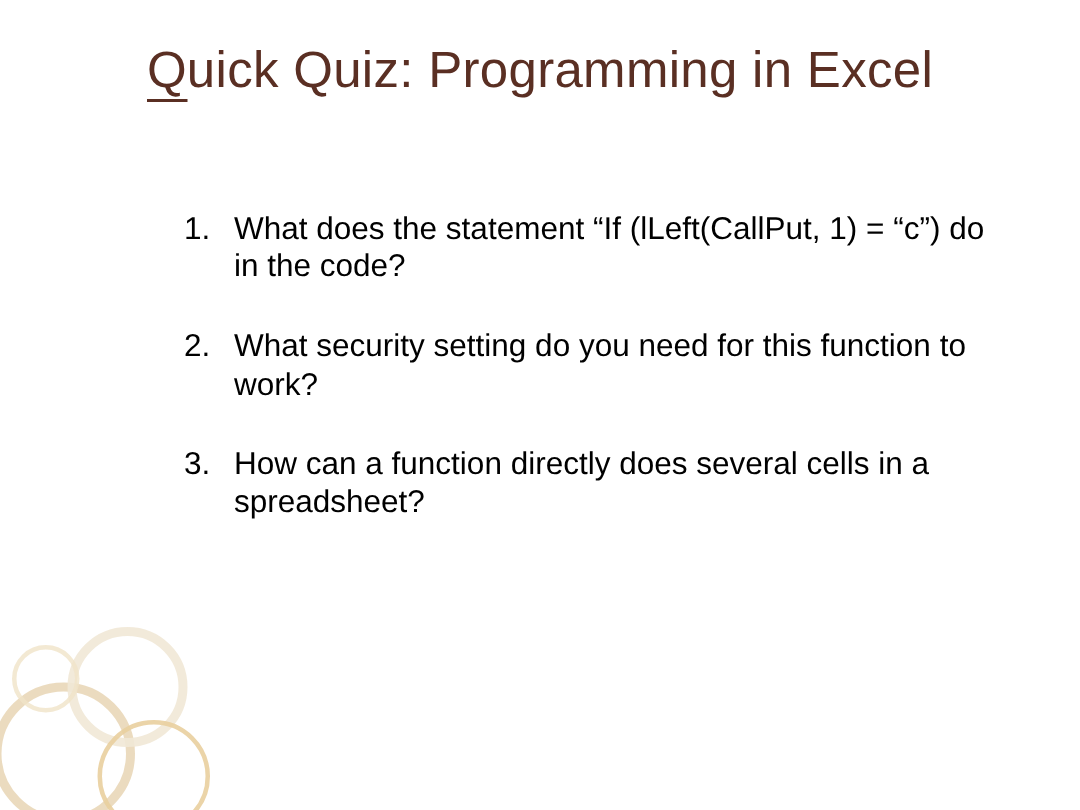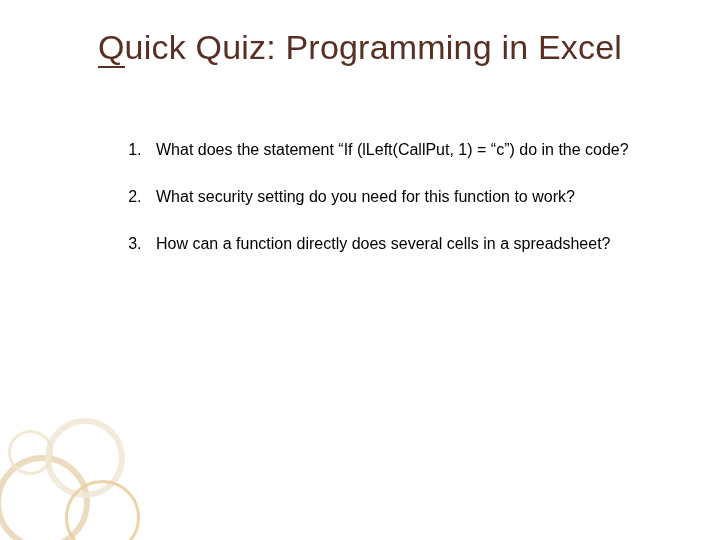--- a/index.html
+++ b/index.html
@@ -75,21 +75,21 @@
 
   ol.questions {
     position: absolute;
     top: 140px;
     left: 118px;
     width: 530px;
     margin: 0;
     padding: 0 0 0 28px;
     list-style: decimal;
     color: #000000;
-    font-size: 16px;
+    font-size: 21px;
     line-height: 1.2;
   }
   ol.questions li {
     margin: 0 0 28px 0;
     padding-left: 10px;
   }
 </style>
 </head>
 <body>
 

